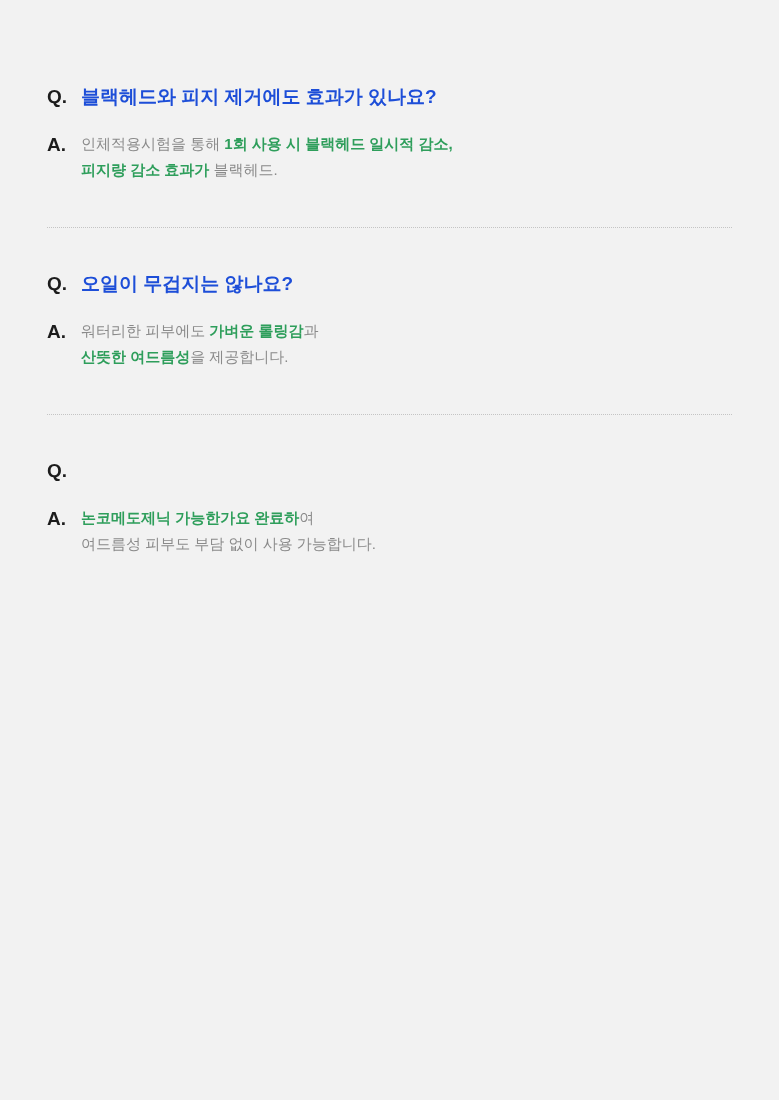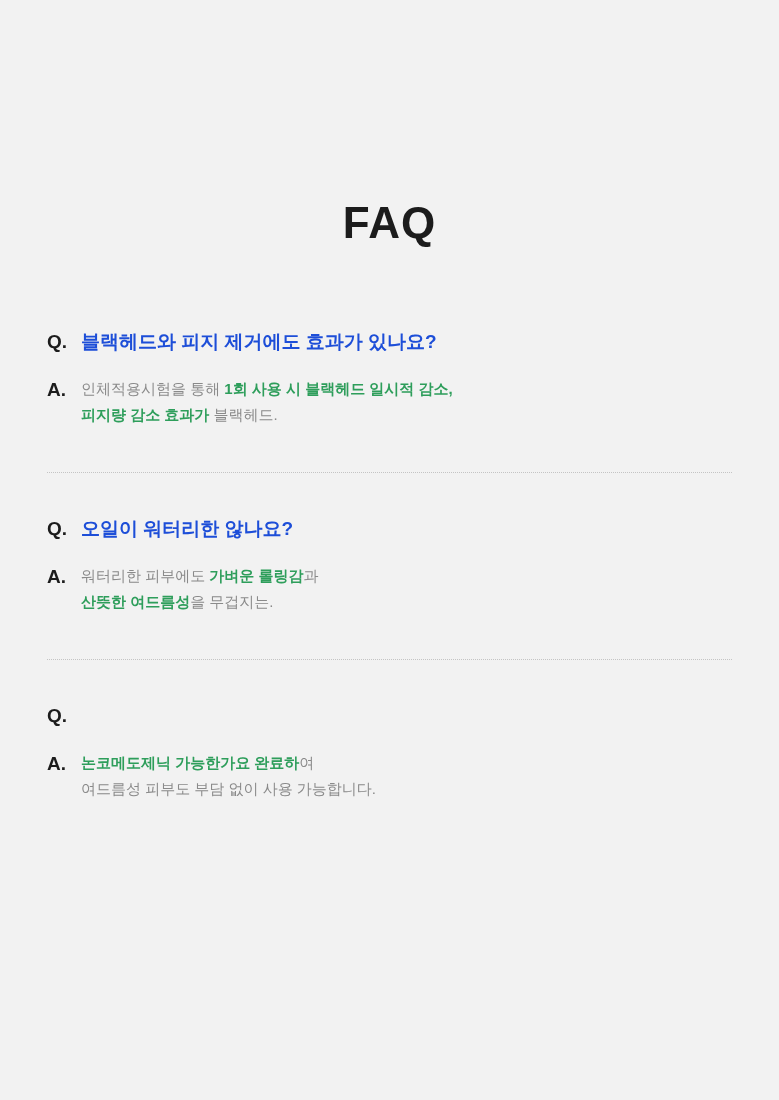--- a/index.html
+++ b/index.html
@@ -75,45 +75,44 @@
     height: 0;
     border-top: 1px dotted #c4c4c4;
     margin: 44px 0 42px 0;
   }
 </style>
 </head>
 <body>
 
 <div class="page">
 
-  <h1 class="faq-title">FAQ</h1>
 
   <div class="faq-list">
 
     <div class="faq-item">
       <div class="qa-row">
         <span class="marker q-marker">Q.</span>
         <span class="q-text">블랙헤드와 피지 제거에도 효과가 있나요?</span>
       </div>
       <div class="qa-row a-row">
         <span class="marker a-marker">A.</span>
         <span class="a-text"><span>인체적용시험을 통해 </span><span class="hl">1회 사용 시 블랙헤드 일시적 감소,</span><br><span class="hl">피지량 감소 효과가</span><span> 블랙헤드.</span></span>
       </div>
     </div>
 
     <div class="divider"></div>
 
     <div class="faq-item">
       <div class="qa-row">
         <span class="marker q-marker">Q.</span>
-        <span class="q-text">오일이 워터리한 않나요?</span>
+        <span class="q-text">오일이 무겁지는 않나요?</span>
       </div>
       <div class="qa-row a-row">
         <span class="marker a-marker">A.</span>
-        <span class="a-text"><span>워터리한 피부에도 </span><span class="hl">가벼운 롤링감</span><span>과</span><br><span class="hl">산뜻한 여드름성</span><span>을 무겁지는.</span></span>
+        <span class="a-text"><span>워터리한 피부에도 </span><span class="hl">가벼운 롤링감</span><span>과</span><br><span class="hl">산뜻한 여드름성</span><span>을 제공합니다.</span></span>
       </div>
     </div>
 
     <div class="divider"></div>
 
     <div class="faq-item">
       <div class="qa-row">
         <span class="marker q-marker">Q.</span>
       </div>
       <div class="qa-row a-row">

